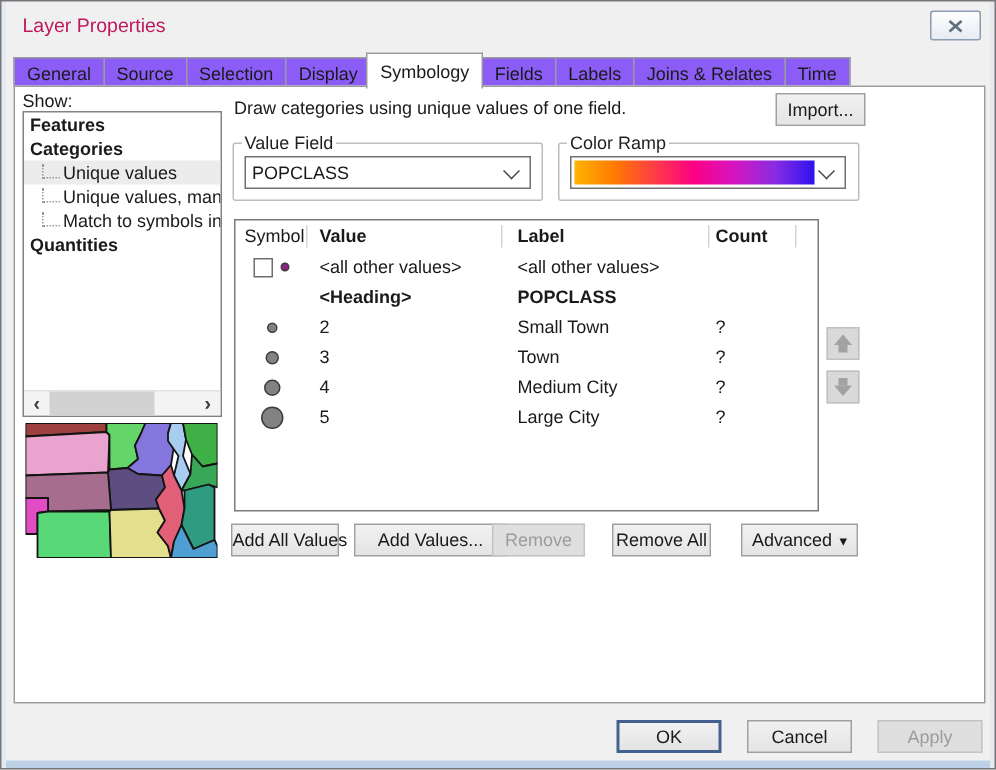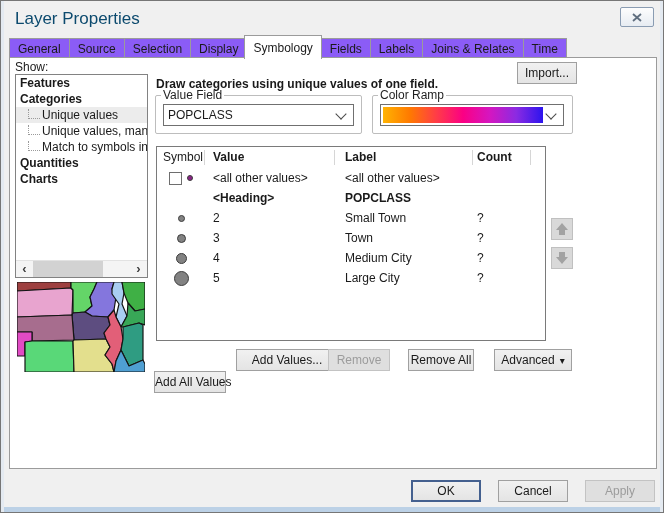--- a/index.html
+++ b/index.html
@@ -8,21 +8,21 @@
     font-family:"Liberation Sans","DejaVu Sans",sans-serif;
     font-size:12px;color:#1a1a1a;background:#f0f0f0;
   }
   .dialog{
     position:absolute;inset:0;box-sizing:border-box;
     border:1px solid #767676;background:#f0f0f0;
     box-shadow:inset 3px 0 0 #e4eaf1, inset -3px 0 0 #e4eaf1, inset 0 -5px 0 #bcd1e6;
   }
   
   .titlebar{position:absolute;left:4px;right:4px;top:0;height:30px;}
-  .title{position:absolute;left:10px;top:8px;font-size:17px;color:#0c4a6e;}
+  .title{position:absolute;left:10px;top:8px;font-size:13px;color:#be185d;}
   .close-btn{
     position:absolute;right:5px;top:6px;width:32px;height:18px;
     background:linear-gradient(#fdfdfd,#e7ecf2);
     border:1px solid #8a9cb2;border-radius:2px;
     display:flex;align-items:center;justify-content:center;cursor:default;
   }
   
   .tabstrip{position:absolute;left:8px;top:33px;right:8px;height:24px;display:flex;align-items:flex-end;}
   .tab{
     box-sizing:border-box;height:20px;padding:3px 8px 0 8px;margin-right:-1px;
@@ -53,21 +53,21 @@
   }
   .hscroll{position:absolute;left:0;right:0;bottom:0;height:16px;background:#f4f4f4;border-top:1px solid #e2e2e2;display:flex;}
   .sb-btn{width:17px;text-align:center;line-height:15px;font-size:13px;font-weight:bold;color:#3c3c3c;}
   .sb-track{flex:1;position:relative;}
   .sb-thumb{position:absolute;left:0;top:0;bottom:0;width:72%;background:#d2d2d2;}
   
   .map-preview{position:absolute;left:7px;top:224px;width:128px;height:90px;}
   .map-preview svg{display:block;}
   .map-preview polygon{stroke:#141414;stroke-width:1.2;stroke-linejoin:round;}
   
-  .page-heading{position:absolute;left:146px;top:7px;font-weight:bold;width:350px;margin-top:12px;}
+  .page-heading{position:absolute;left:146px;top:7px;font-weight:normal;width:350px;}
   .btn{
     box-sizing:border-box;height:22px;background:linear-gradient(#f1f1f1,#e4e4e4);
     border:1px solid #a0a0a0;text-align:center;line-height:20px;font-size:12px;
     color:#1a1a1a;cursor:default;white-space:nowrap;
   }
   .btn.disabled{background:#dfdfdf;border-color:#c3c3c3;color:#9c9c9c;}
   .import-btn{position:absolute;left:507px;top:4px;width:60px;}
   fieldset{
     position:absolute;margin:0;padding:0;border:1px solid #bdbdbd;border-radius:2px;
     box-sizing:border-box;
@@ -151,21 +151,20 @@
 
     <div class="show-label">Show:</div>
 
     <div class="tree" id="tree">
       <div class="tree-item bold"><span>Features</span></div>
         <div class="tree-item bold"><span>Categories</span></div>
         <div class="tree-item selected"><span class="branch"></span><span>Unique values</span></div>
         <div class="tree-item"><span class="branch"></span><span>Unique values, many</span></div>
         <div class="tree-item"><span class="branch"></span><span>Match to symbols in a</span></div>
         <div class="tree-item bold"><span>Quantities</span></div>
-        <div class="tree-item bold"><span>Charts</span></div>
         <div class="hscroll">
         <div class="sb-btn">‹</div>
         <div class="sb-track">
           <div class="sb-thumb"></div>
         </div>
         <div class="sb-btn">›</div>
       </div>
     </div>
 
     <div class="map-preview">
@@ -267,21 +266,21 @@
     <div class="updown ud-up">
       <span class="tri-up"></span>
       <span class="stem"></span>
     </div>
     <div class="updown ud-down">
       <span class="stem"></span>
       <span class="tri-down"></span>
     </div>
 
     <div id="actions">
-        <div class="btn action-btn" style="left: 144px; width: 72px; margin-top: 22px;"><span>Add All Values</span></div>
+        <div class="btn action-btn" style="left: 144px; width: 72px;"><span>Add All Values</span></div>
         <div class="btn action-btn" style="left: 226px; width: 102px;"><span>Add Values...</span></div>
         <div class="btn action-btn disabled" style="left: 318px; width: 62px;"><span>Remove</span></div>
         <div class="btn action-btn" style="left: 398px; width: 66px;"><span>Remove All</span></div>
         <div class="btn action-btn" style="left: 484px; width: 78px;"><span>Advanced</span><span class="dd-arrow">▾</span></div>
       </div>
 
   </div>
 
   <div id="footer">
       <div class="btn footer-btn btn-ok">OK</div>

